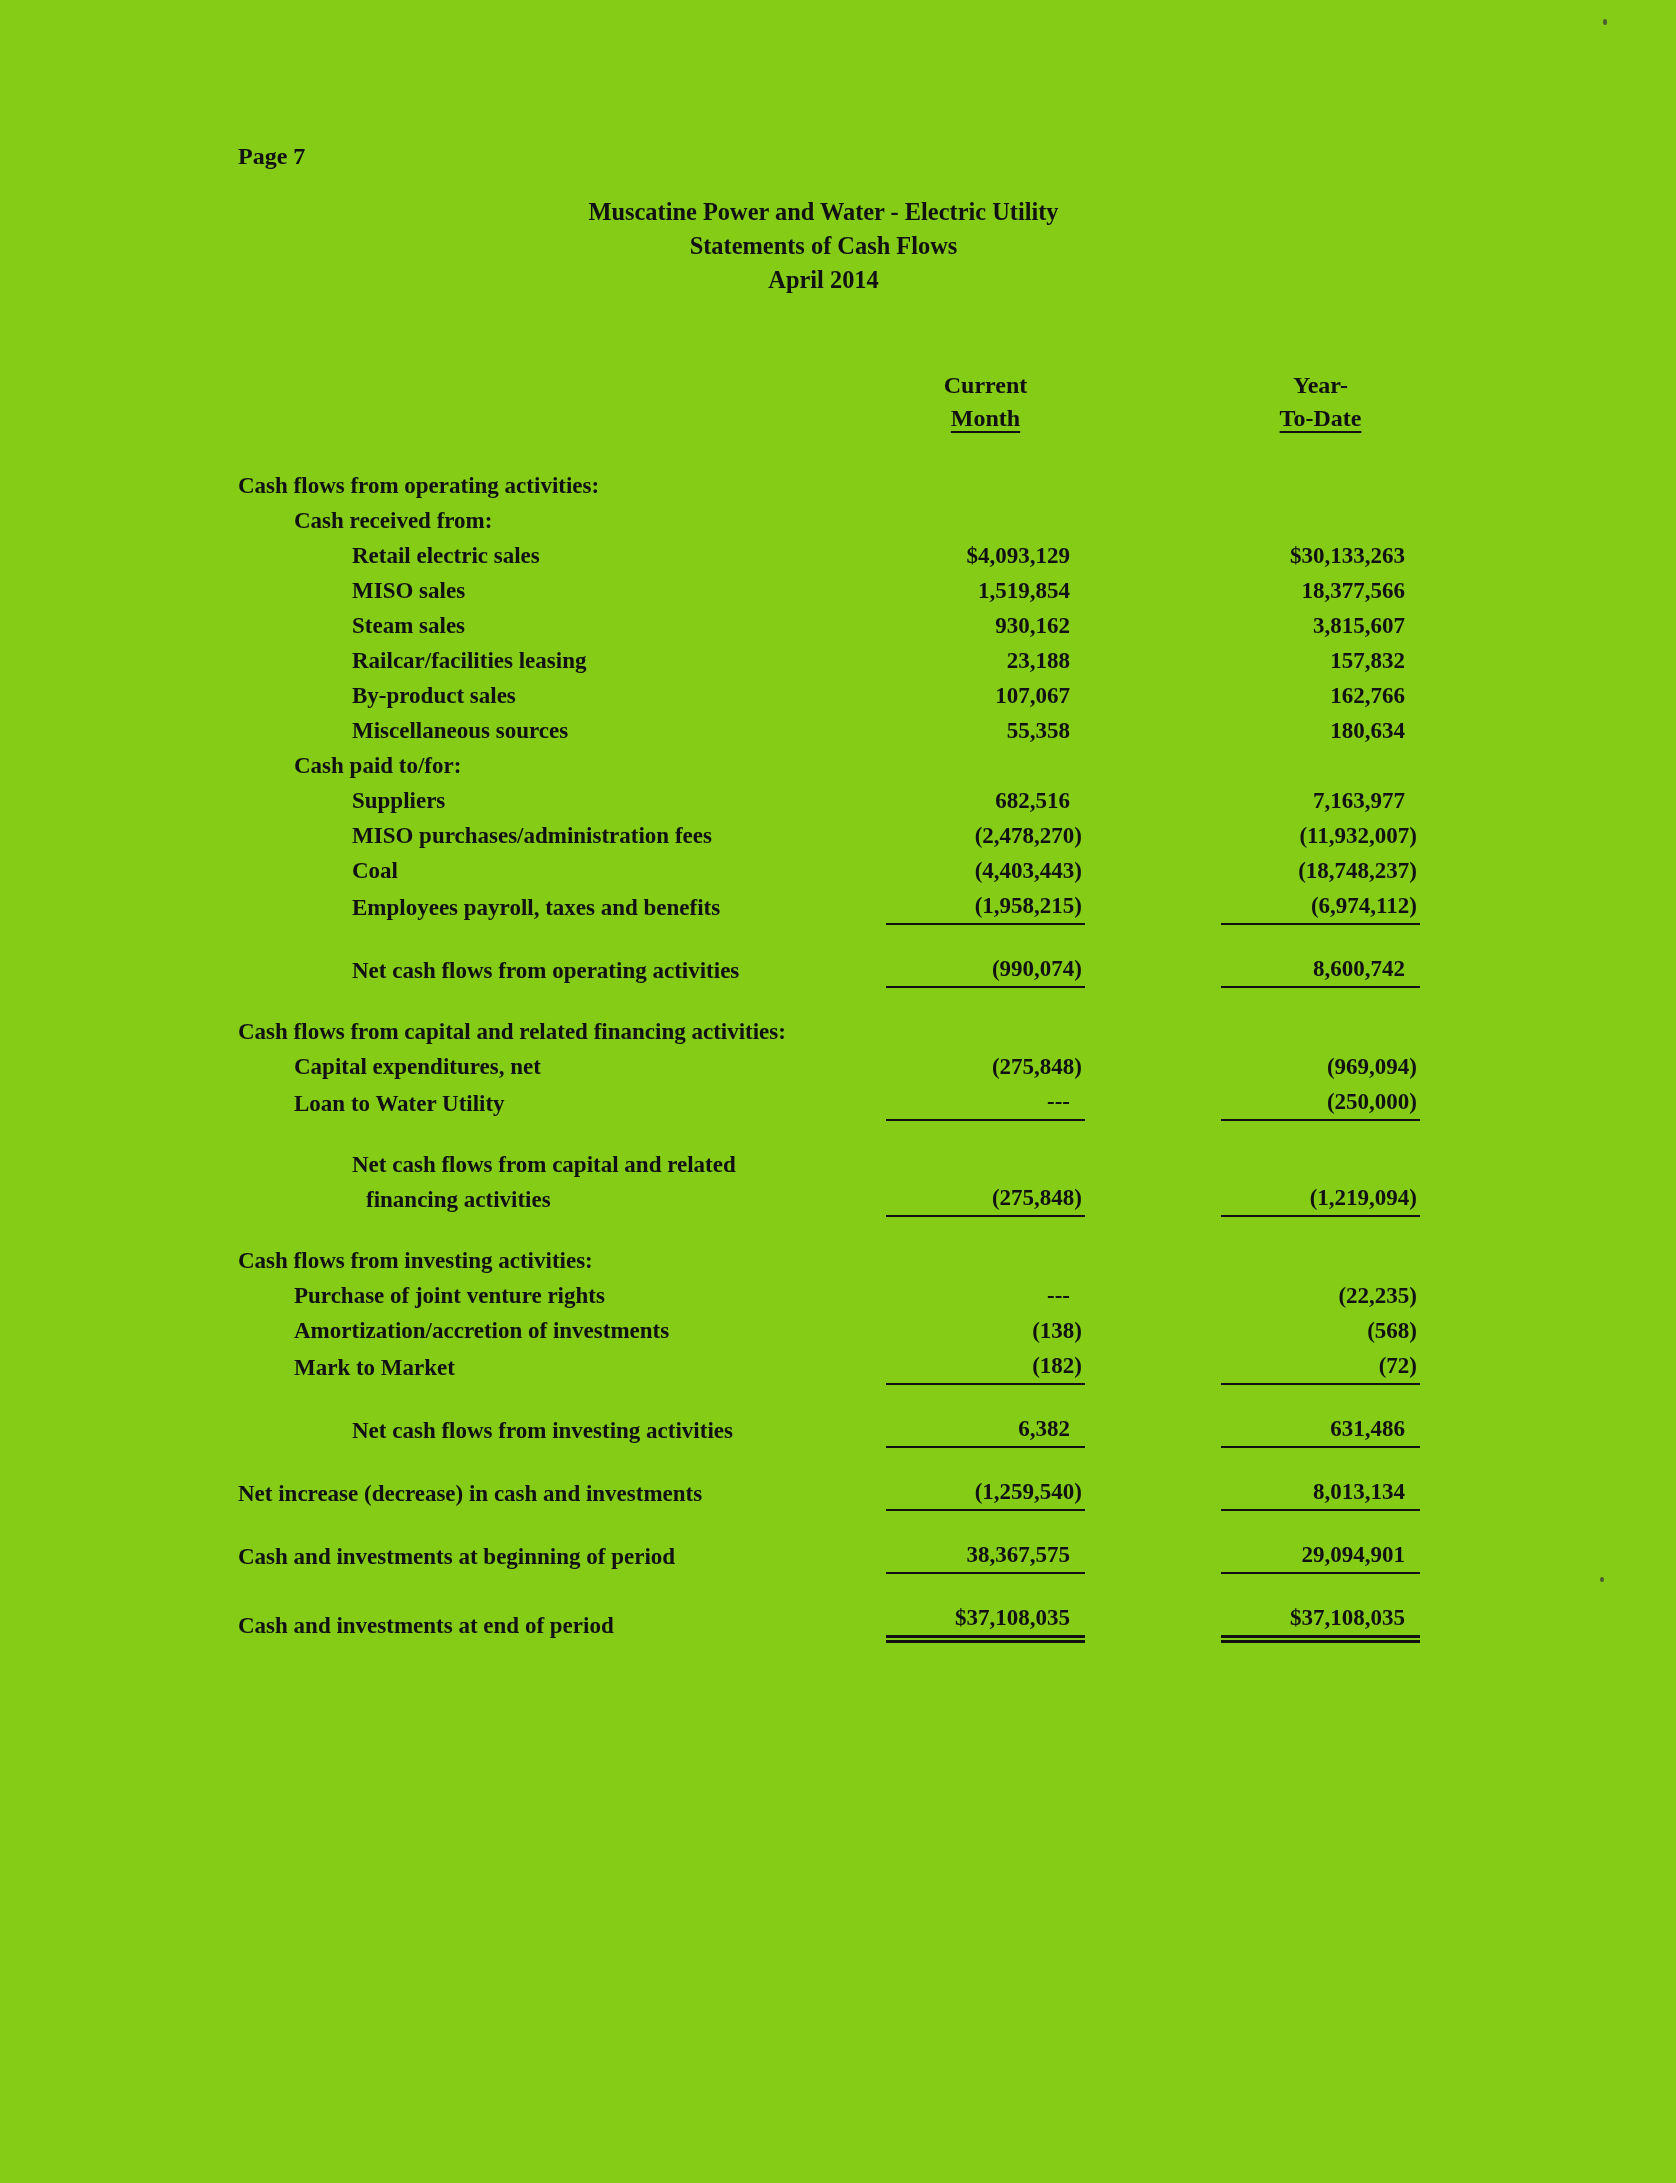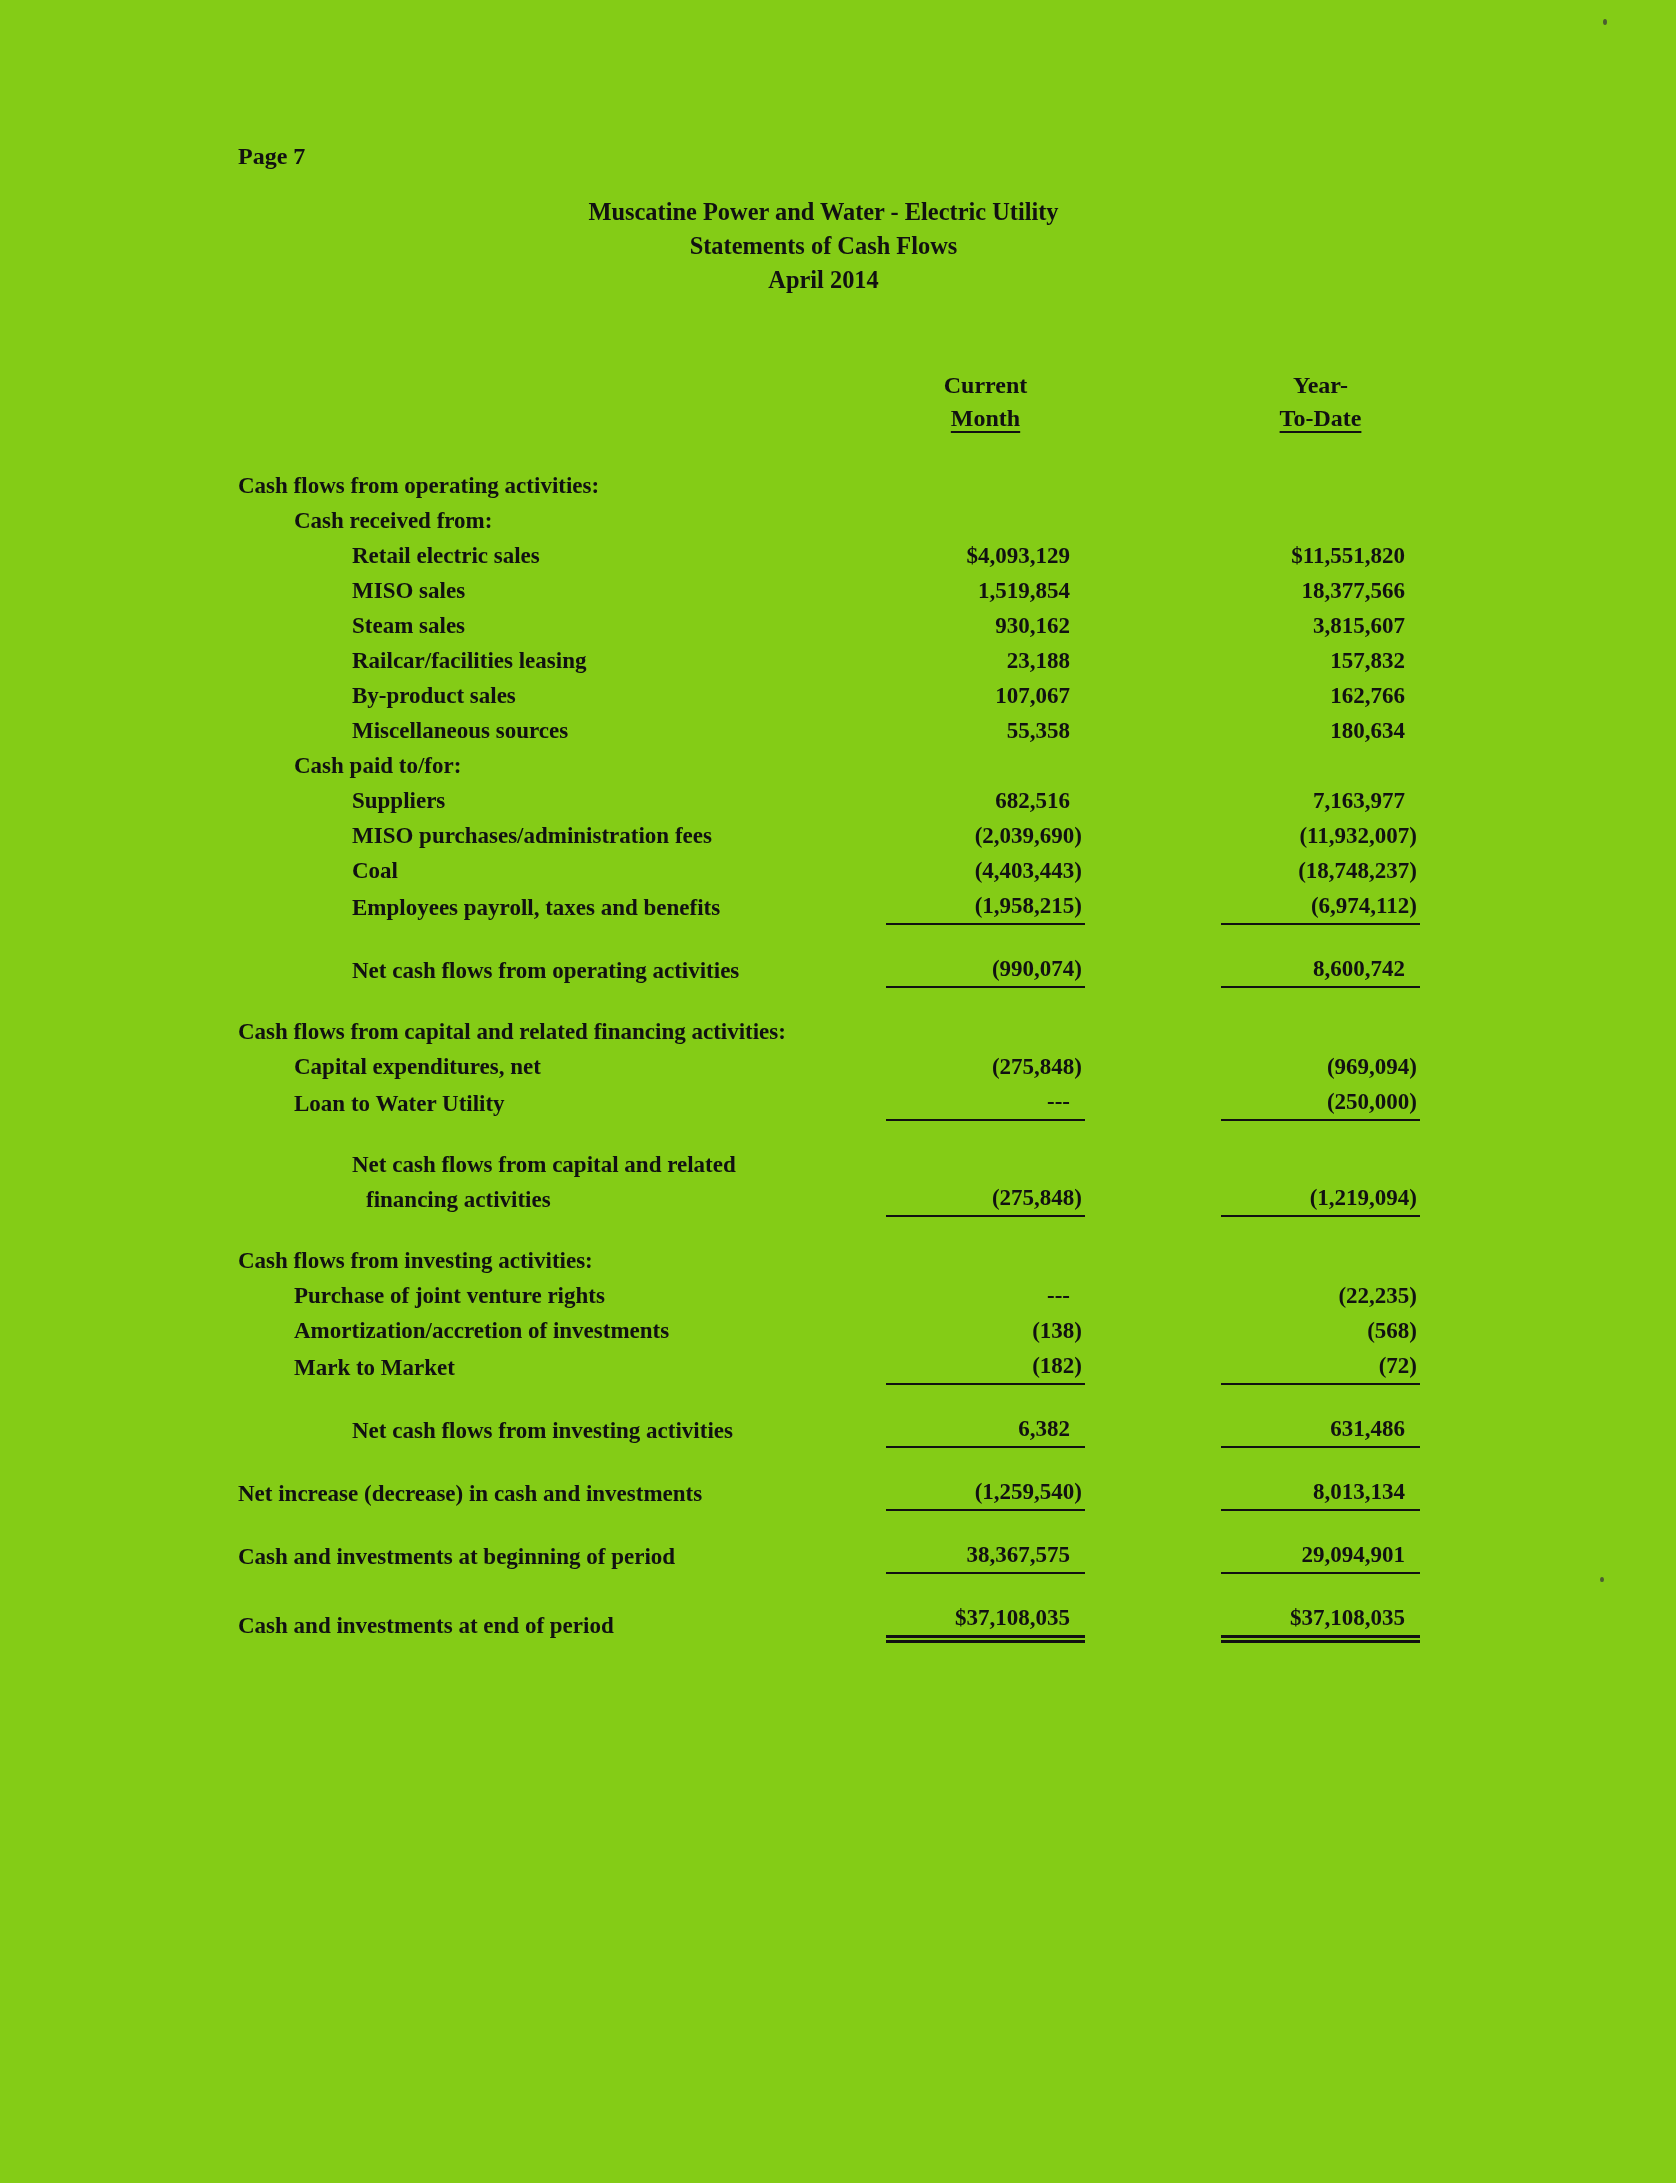--- a/index.html
+++ b/index.html
@@ -125,21 +125,21 @@
         <div class="row">
           <div class="lbl ind-1">Cash received from:</div>
           <div class="num cm"></div>
           <div class="colgap"></div>
           <div class="num ytd"></div>
         </div>
         <div class="row">
           <div class="lbl ind-2">Retail electric sales</div>
           <div class="num cm">$4,093,129</div>
           <div class="colgap"></div>
-          <div class="num ytd">$11,551,820</div>
+          <div class="num ytd">$30,133,263</div>
         </div>
         <div class="row">
           <div class="lbl ind-2">MISO sales</div>
           <div class="num cm">1,519,854</div>
           <div class="colgap"></div>
           <div class="num ytd">18,377,566</div>
         </div>
         <div class="row">
           <div class="lbl ind-2">Steam sales</div>
           <div class="num cm">930,162</div>
@@ -171,21 +171,21 @@
           <div class="num ytd"></div>
         </div>
         <div class="row">
           <div class="lbl ind-2">Suppliers</div>
           <div class="num cm">682,516</div>
           <div class="colgap"></div>
           <div class="num ytd">7,163,977</div>
         </div>
         <div class="row">
           <div class="lbl ind-2">MISO purchases/administration fees</div>
-          <div class="num cm paren">(2,039,690)</div>
+          <div class="num cm paren">(2,478,270)</div>
           <div class="colgap"></div>
           <div class="num ytd paren">(11,932,007)</div>
         </div>
         <div class="row">
           <div class="lbl ind-2">Coal</div>
           <div class="num cm paren">(4,403,443)</div>
           <div class="colgap"></div>
           <div class="num ytd paren">(18,748,237)</div>
         </div>
         <div class="row">

